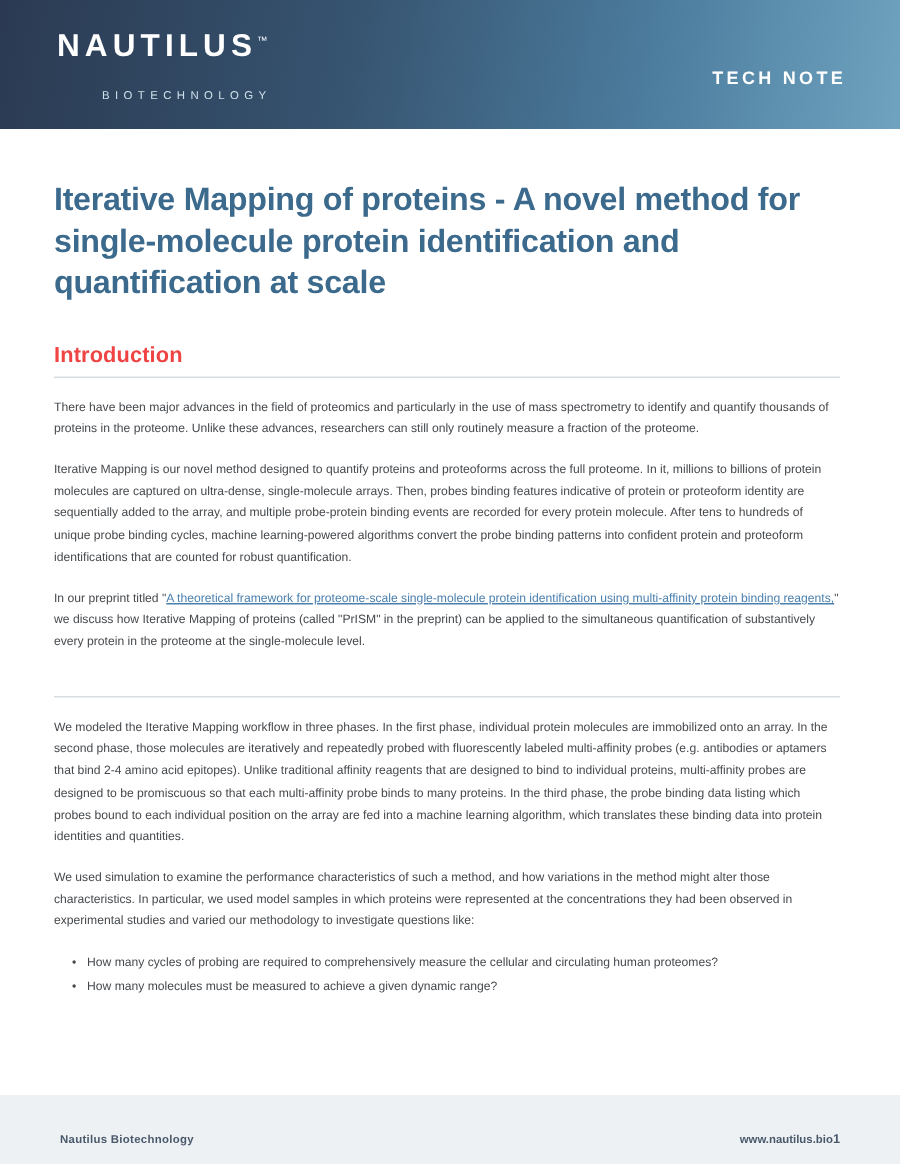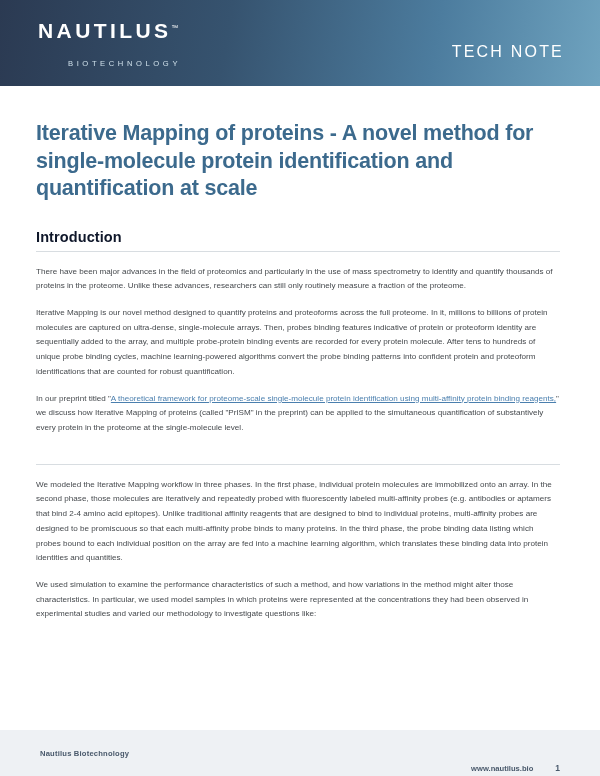--- a/index.html
+++ b/index.html
@@ -55,42 +55,42 @@
   .logo-sub {
     color: #cfe0ea;
     font-size: 7.6px;
     letter-spacing: 3.6px;
     margin-top: 18px;
     margin-left: 30px;
     font-weight: normal;
   }
   .tech-note {
     color: #ffffff;
-    font-size: 16px;
+    font-size: 12px;
     letter-spacing: 2.2px;
-    font-weight: normal;
+    font-weight: bold;
     margin-top: 18px;
   }
 
   
   .content {
     padding: 34px 40px 0 36px;
     box-sizing: border-box;
   }
   h1.doc-title {
     font-size: 21.5px;
     line-height: 1.28;
     color: #3c6a8d;
     font-weight: bold;
     margin: 0 0 26px 0;
     letter-spacing: -0.2px;
   }
   h2.section {
     font-size: 14.5px;
-    color: #0f172a;
+    color: #ef4444;
     font-weight: bold;
     margin: 0 0 6px 0;
     letter-spacing: 0.1px;
   }
   .rule {
     height: 1px;
     background: #d8dde1;
     margin: 0 0 13px 0;
   }
   p.body {
@@ -131,35 +131,34 @@
 
   
   .footer {
     position: absolute;
     bottom: 0;
     left: 0;
     width: 600px;
     height: 46px;
     background: #eef1f4;
     display: flex;
-    align-items: center;
+    align-items: flex-end;
     justify-content: space-between;
     padding: 12px 40px;
     box-sizing: border-box;
   }
   .footer-left {
     font-size: 7.6px;
     color: #49596b;
     font-weight: bold;
     letter-spacing: 0.2px;
   }
   .footer-right {
     display: flex;
     align-items: center;
-    gap: 22px;
     margin-top: 30px;
   }
   .footer-url {
     font-size: 7.6px;
     color: #49596b;
     font-weight: bold;
   }
   .footer-page {
     font-size: 8.5px;
     color: #49596b;
@@ -193,20 +192,22 @@
     <p class="body"><span>In our preprint titled "</span><a class="inline-link" href="#">A theoretical framework for proteome-scale single-molecule protein identification using multi-affinity protein binding reagents,</a><span>" we discuss how Iterative Mapping of proteins (called "PrISM" in the preprint) can be applied to the simultaneous quantification of substantively every protein in the proteome at the single-molecule level.</span></p>
 
     <div class="section-gap"></div>
 
     <div class="rule"></div>
 
     <p class="body">We modeled the Iterative Mapping workflow in three phases. In the first phase, individual protein molecules are immobilized onto an array. In the second phase, those molecules are iteratively and repeatedly probed with fluorescently labeled multi-affinity probes (e.g. antibodies or aptamers that bind 2-4 amino acid epitopes). Unlike traditional affinity reagents that are designed to bind to individual proteins, multi-affinity probes are designed to be promiscuous so that each multi-affinity probe binds to many proteins. In the third phase, the probe binding data listing which probes bound to each individual position on the array are fed into a machine learning algorithm, which translates these binding data into protein identities and quantities.</p>
     <p class="body">We used simulation to examine the performance characteristics of such a method, and how variations in the method might alter those characteristics. In particular, we used model samples in which proteins were represented at the concentrations they had been observed in experimental studies and varied our methodology to investigate questions like:</p>
 
     <ul class="bullets">
+      <li>How many cycles of probing are required to comprehensively measure the cellular and circulating human proteomes?</li>
+      <li>How many molecules must be measured to achieve a given dynamic range?</li>
     </ul>
 
   </div>
 
   <div class="footer">
     <div class="footer-left">Nautilus Biotechnology</div>
     <div class="footer-right">
       <div class="footer-url">www.nautilus.bio</div>
       <div class="footer-page">1</div>
     </div>

